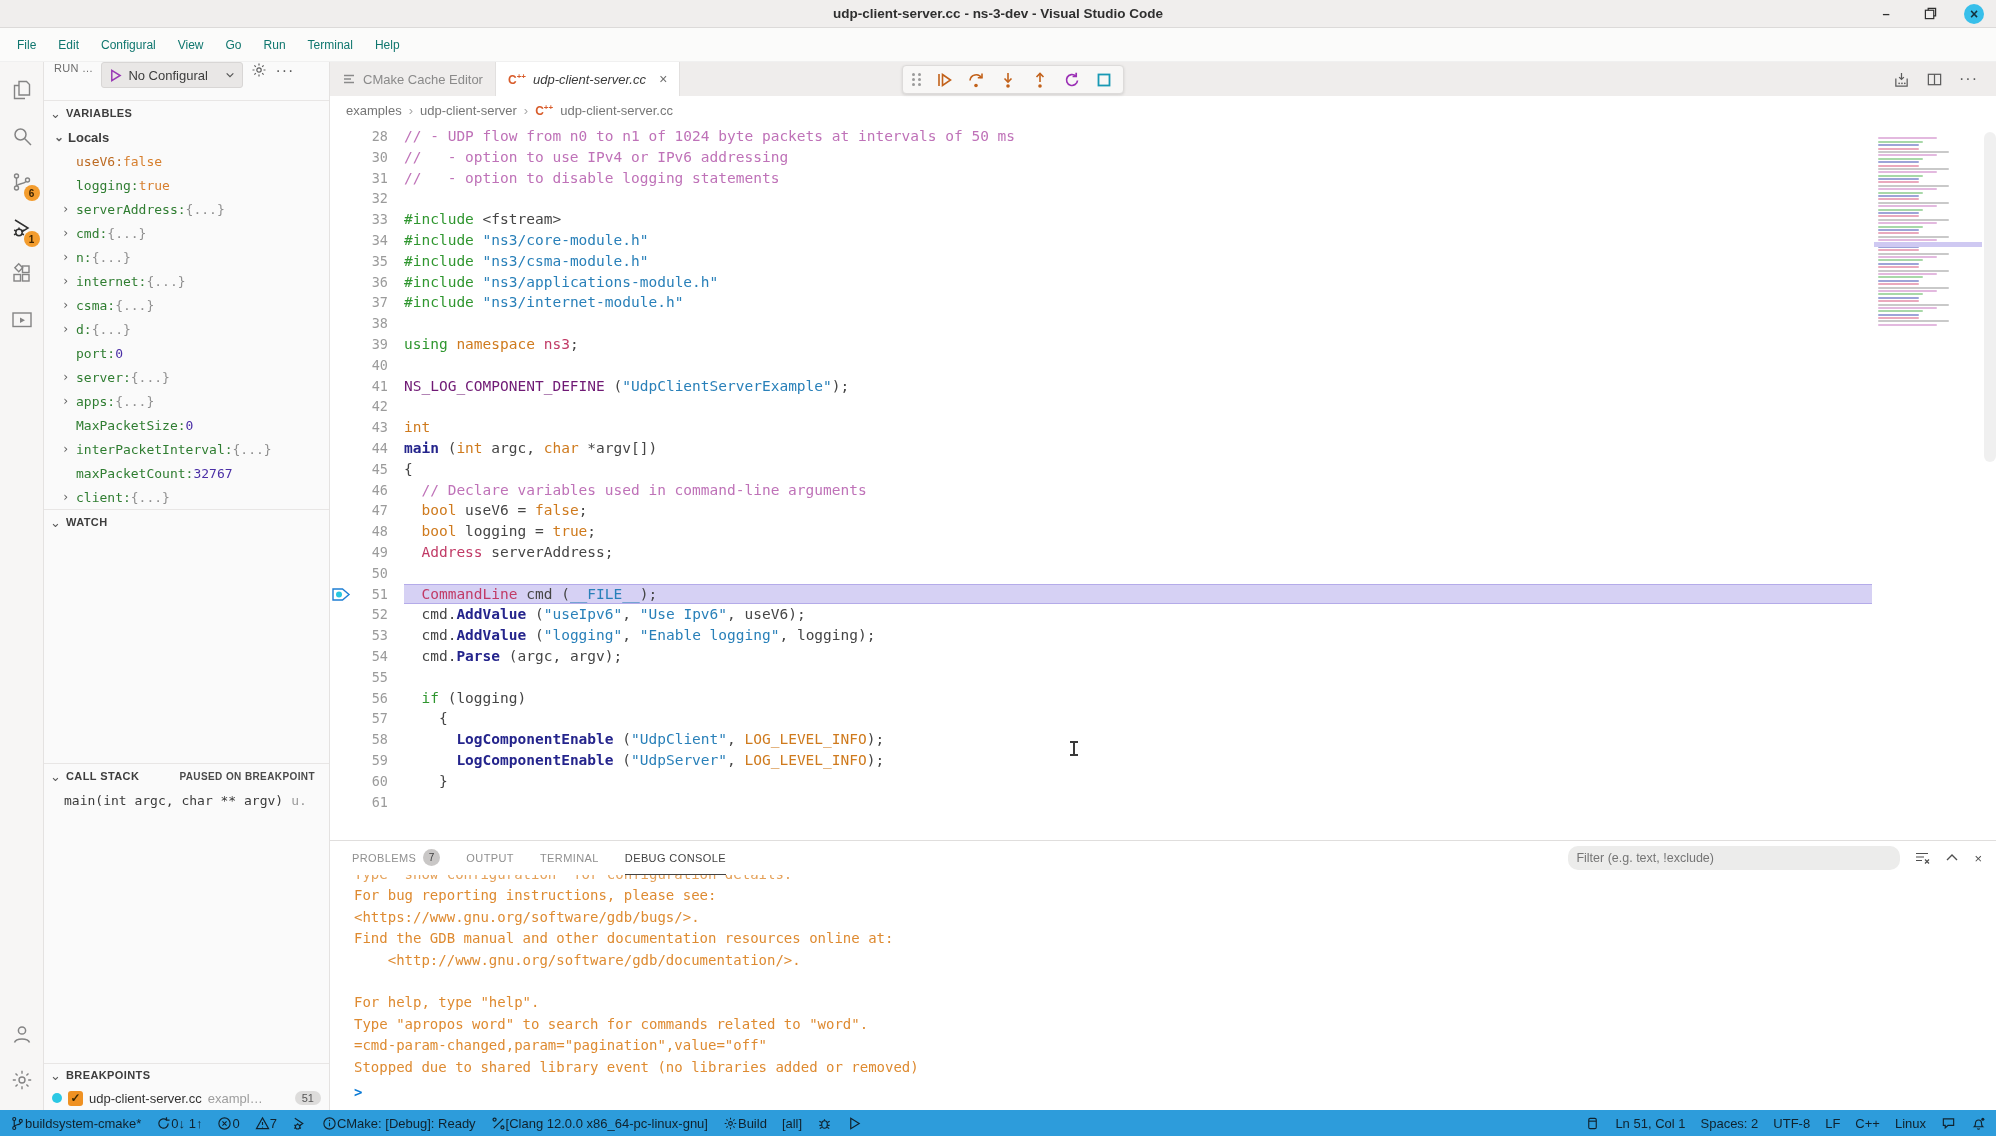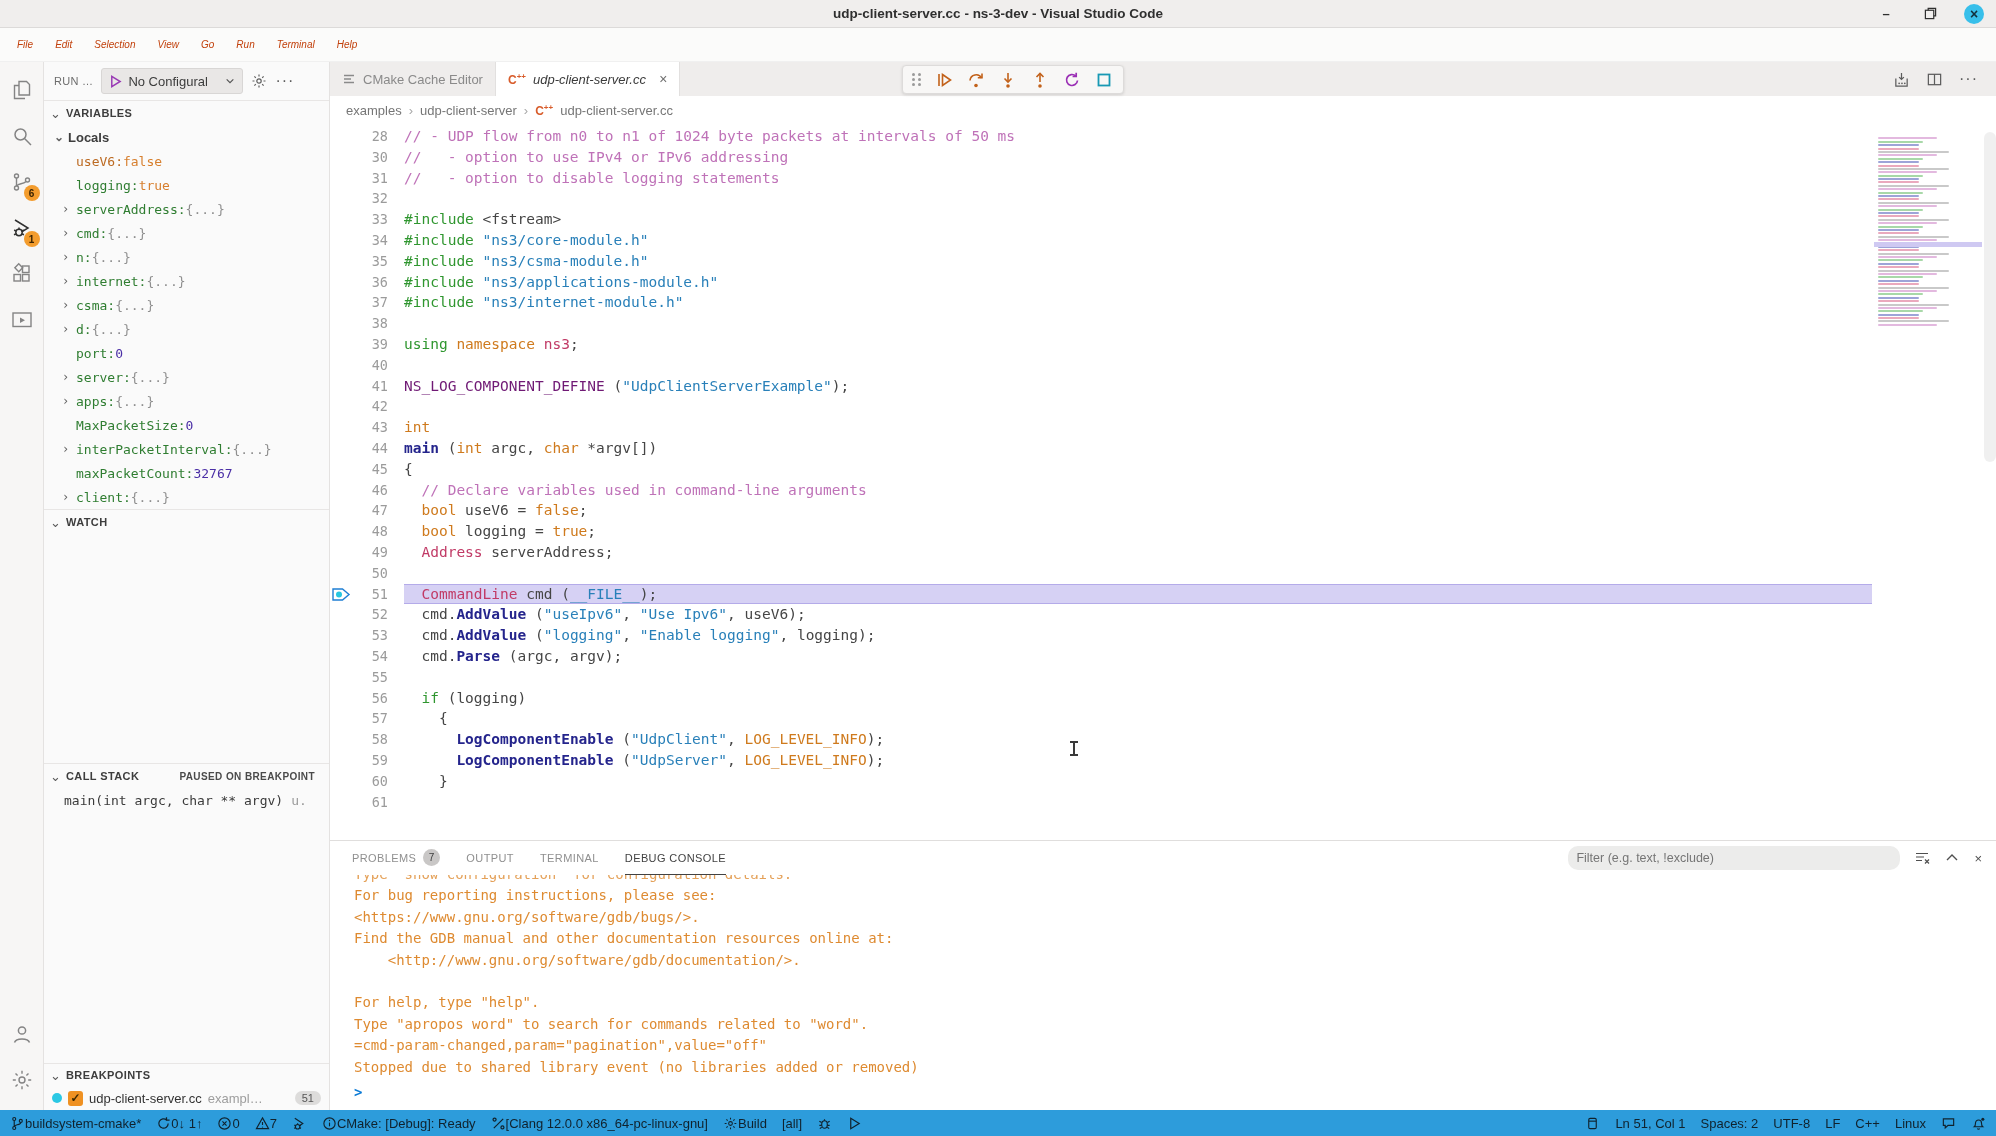--- a/index.html
+++ b/index.html
@@ -14,41 +14,41 @@
   .titlebar .title { position:absolute; left:0; right:0; text-align:center;
                      font-weight:bold; font-size:13.5px; color:#2f2f2f; }
   .win-controls { margin-left:auto; display:flex; align-items:center; gap:24px; padding-right:12px; z-index:2; }
   .wc { width:20px; height:20px; display:flex; align-items:center; justify-content:center; color:#2f2f2f; }
   .wc.min  { font-weight:bold; }
   .wc.close { background:#38bfea; border-radius:50%; color:#13303c; font-size:14px; font-weight:bold; }
 
   
   .menubar { height:34px; background:#fbfbfa; display:flex; align-items:center; gap:4px;
              padding-left:8px; flex:none; border-bottom:1px solid #f0f0f0;}
-  .menu-item { padding:4px 9px; font-size:10px; color:#c2410c; border-radius:3px;font-style:italic; }
+  .menu-item { padding:4px 9px; font-size:12px; color:#0f766e; border-radius:3px; }
 
   
   .main { flex:1; display:flex; min-height:0; }
 
   
   .activitybar { width:44px; background:#f7f6f5; border-right:1px solid #e4e2e1;
                  display:flex; flex-direction:column; align-items:center; padding-top:6px; flex:none; }
   .ab-item { width:44px; height:46px; display:flex; align-items:center; justify-content:center;
              color:#848484; position:relative; }
   .ab-item.active { color:#303030; }
   .ab-item svg { width:24px; height:24px; }
   .ab-badge { position:absolute; right:4px; bottom:5px; min-width:16px; height:16px; border-radius:8px;
               background:#f39c2d; color:#3b2300; font-size:10px; font-weight:bold;
               display:flex; align-items:center; justify-content:center; padding:0 3px; }
   .ab-bottom { margin-top:auto; margin-bottom:6px; display:flex; flex-direction:column; align-items:center; }
 
   
   .sidebar { width:286px; background:#fafafa; border-right:1px solid #e4e2e1;
              display:flex; flex-direction:column; flex:none; font-size:13px; }
-  .runbar { height:38px; display:flex; align-items:center; gap:8px; padding:0 10px; flex:none; }
+  .runbar { height:38px; display:flex; gap:8px; padding:0 10px; flex:none; }
   .runbar .runlabel { font-size:11px; color:#6d6d6d; letter-spacing:.3px; white-space:nowrap; }
   .run-dd { height:26px; background:#e9e7e6; border:1px solid #d8d6d5; border-radius:3px;
             display:flex; align-items:center; gap:6px; padding:0 7px; width:142px; overflow:hidden; }
   .run-dd .cfg { font-size:13px; color:#3c3c3c; white-space:nowrap; overflow:hidden; }
   .sec-header { height:24px; display:flex; align-items:center; gap:4px; padding:0 6px;
                 font-size:11px; font-weight:bold; color:#3d3d3d; letter-spacing:.4px; flex:none; }
   .sec-header .twist { color:#5a5a5a; font-weight:normal; font-size:13px; width:12px; }
   .section { border-top:1px solid #e8e6e5; display:flex; flex-direction:column; overflow:hidden; }
   .tree { font-family:"DejaVu Sans Mono", monospace; font-size:13px; }
   .tree-row { height:24px; display:flex; align-items:center; padding-left:18px; white-space:nowrap; }
@@ -161,21 +161,21 @@
             <path d="M4.5 3.5v-2h8v8h-2"></path>
           </svg>
       </div>
       <div class="wc close">×</div>
     </div>
   </div>
 
   <div class="menubar">
       <span class="menu-item">File</span>
       <span class="menu-item">Edit</span>
-      <span class="menu-item">Selection</span>
+      <span class="menu-item">Configural</span>
       <span class="menu-item">View</span>
       <span class="menu-item">Go</span>
       <span class="menu-item">Run</span>
       <span class="menu-item">Terminal</span>
       <span class="menu-item">Help</span>
     </div>
 
   <div class="main">
 
     <div class="activitybar">

